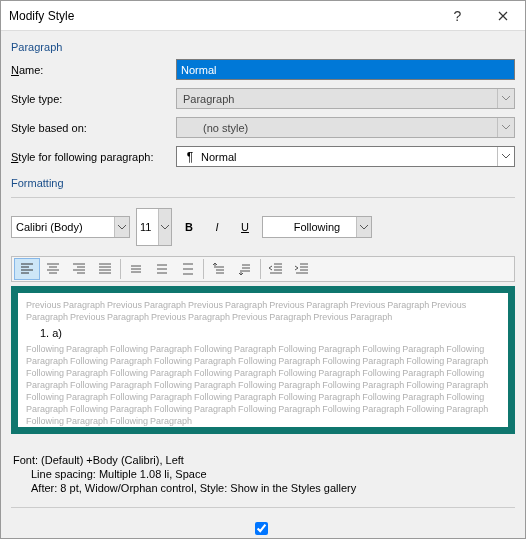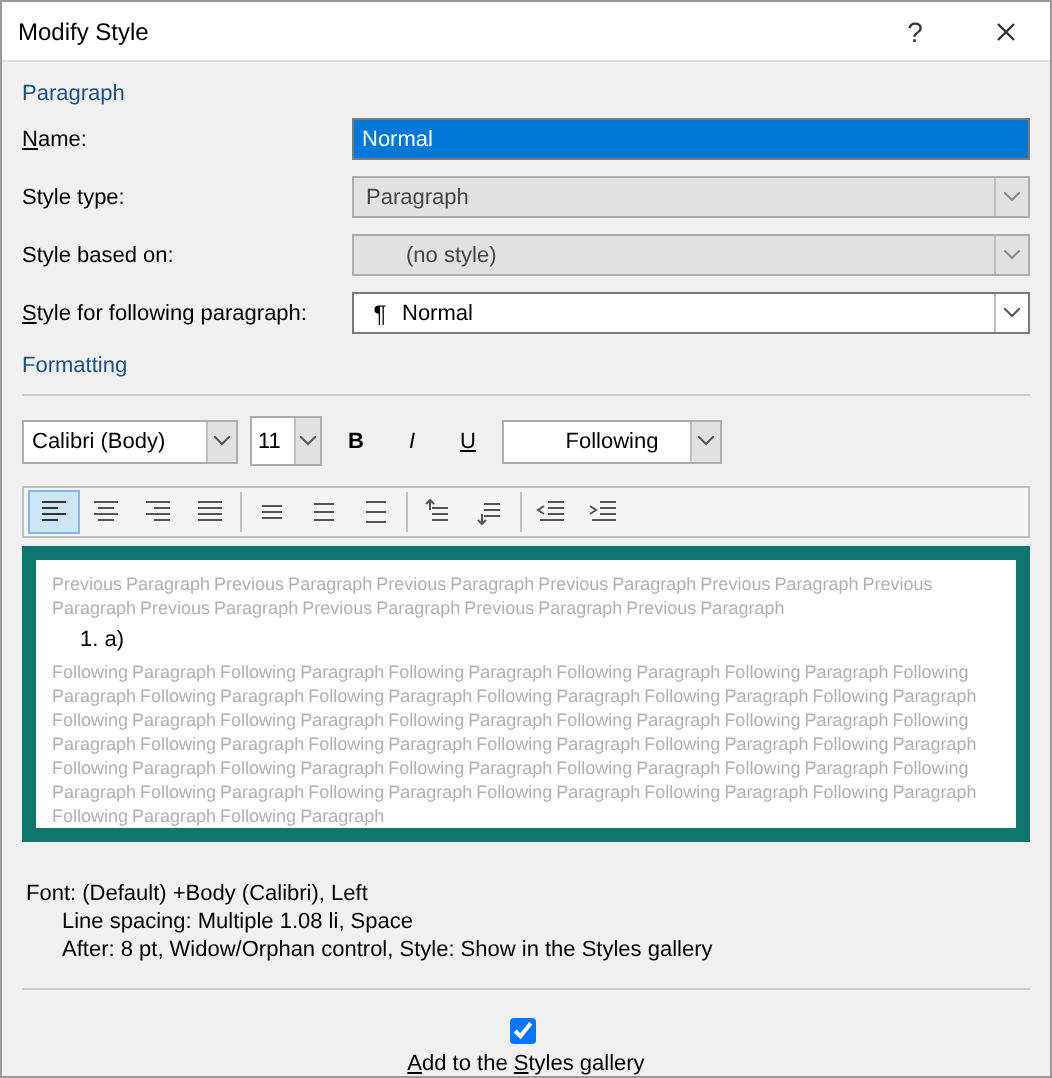--- a/index.html
+++ b/index.html
@@ -16,23 +16,23 @@
   .row-field { flex: 1; display: flex; }
   input[type="text"].txt { flex: 1; height: 21px; border: 1px solid #7a7a7a; padding: 0 4px; background: #fff; }
   input[type="text"].txt.sel { background: #0078d7; color: #fff; }
   .combo { flex: 1; height: 21px; border: 1px solid #adadad; background: #e1e1e1; display: flex; align-items: center; padding: 0 6px; position: relative; color: #444; }
   .combo.enabled { background: #fff; color: #000; border-color: #7a7a7a; }
   .combo .arrow { position: absolute; right: 0; top: 0; width: 17px; height: 100%; display: flex; align-items: center; justify-content: center; border-left: 1px solid #c0c0c0; }
   .combo .arrow svg { width: 8px; height: 5px; }
   .pil { width: 14px; text-align: center; margin-right: 4px; font-size: 12px; }
   .hr { height: 1px; background: #ccc; margin: 2px 0 6px 0; }
   .format-bar { display: flex; align-items: center; gap: 6px; margin-bottom: 6px; }
-  .font-combo { width: 108px; height: 22px; border: 1px solid #adadad; background: #fff; display: flex; align-items: center; padding: 0 4px; position: relative; }
+  .font-combo { width: 119px; height: 22px; border: 1px solid #adadad; background: #fff; display: flex; align-items: center; padding: 0 4px; position: relative; }
   .font-combo .dd { position: absolute; right: 0; top: 0; width: 15px; height: 100%; border-left: 1px solid #c0c0c0; display: flex; align-items: center; justify-content: center; background: #e1e1e1; }
-  .size-combo { width: 36px; height: 25px; border: 1px solid #adadad; background: #fff; display: flex; align-items: center; padding: 0 3px; position: relative; }
+  .size-combo { width: 36px; height: 38px; border: 1px solid #adadad; background: #fff; display: flex; align-items: center; padding: 0 3px; position: relative; }
   .size-combo .dd { position: absolute; right: 0; top: 0; width: 13px; height: 100%; border-left: 1px solid #c0c0c0; display: flex; align-items: center; justify-content: center; background: #e1e1e1; }
   .fmt-btn { width: 22px; height: 22px; display: flex; align-items: center; justify-content: center; font-family: "Times New Roman", serif; font-size: 14px; }
   .color-combo { width: 110px; height: 22px; border: 1px solid #adadad; background: #fff; display: flex; align-items: center; padding: 0 4px; position: relative; justify-content: center; }
   .color-combo .dd { position: absolute; right: 0; top: 0; width: 15px; height: 100%; border-left: 1px solid #c0c0c0; display: flex; align-items: center; justify-content: center; background: #e1e1e1; }
   .para-bar { display: flex; align-items: center; border: 1px solid #c0c0c0; background: #f5f5f5; height: 26px; padding: 0 2px; }
   .para-btn { width: 26px; height: 22px; display: flex; align-items: center; justify-content: center; }
   .para-btn.active { background: #cde6f7; border: 1px solid #86b7e8; }
   .para-sep { width: 1px; height: 20px; background: #c0c0c0; margin: 0 2px; }
   .preview { border: 7px solid #0f766e; background: #fff; height: 148px; padding: 6px 8px; overflow: hidden; font-family: Calibri, sans-serif; }
   .preview .ghost { color: #b0b0b0; font-size: 9px; line-height: 12px; word-spacing: -0.5px; }

